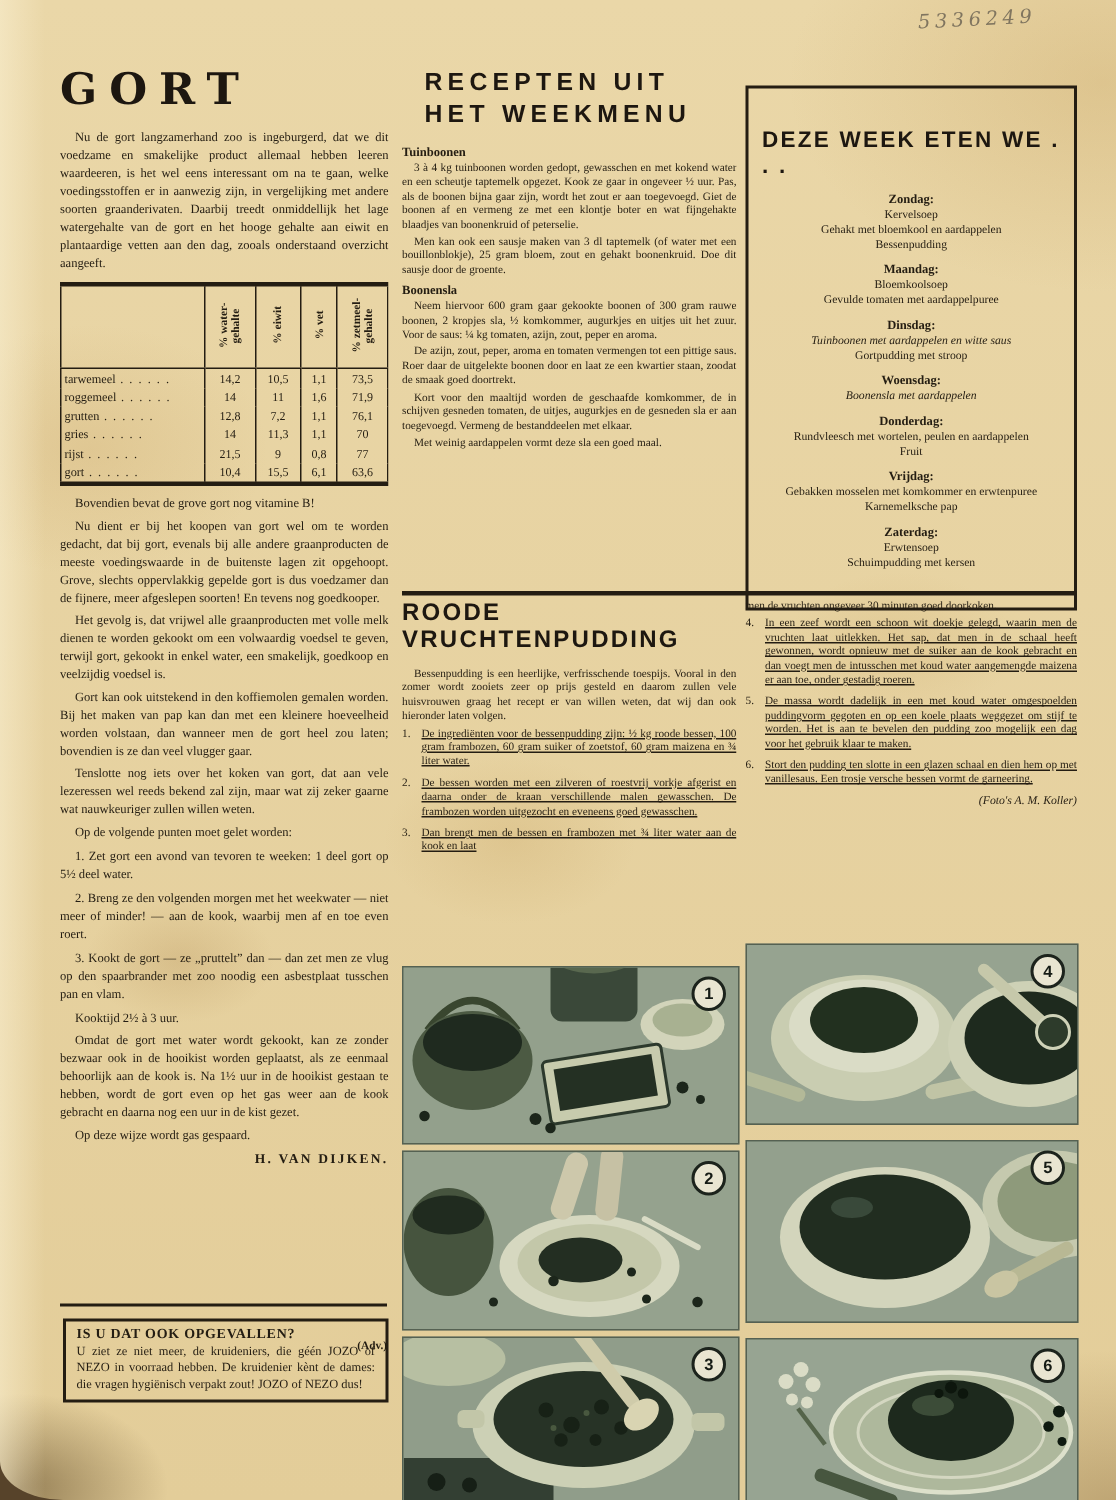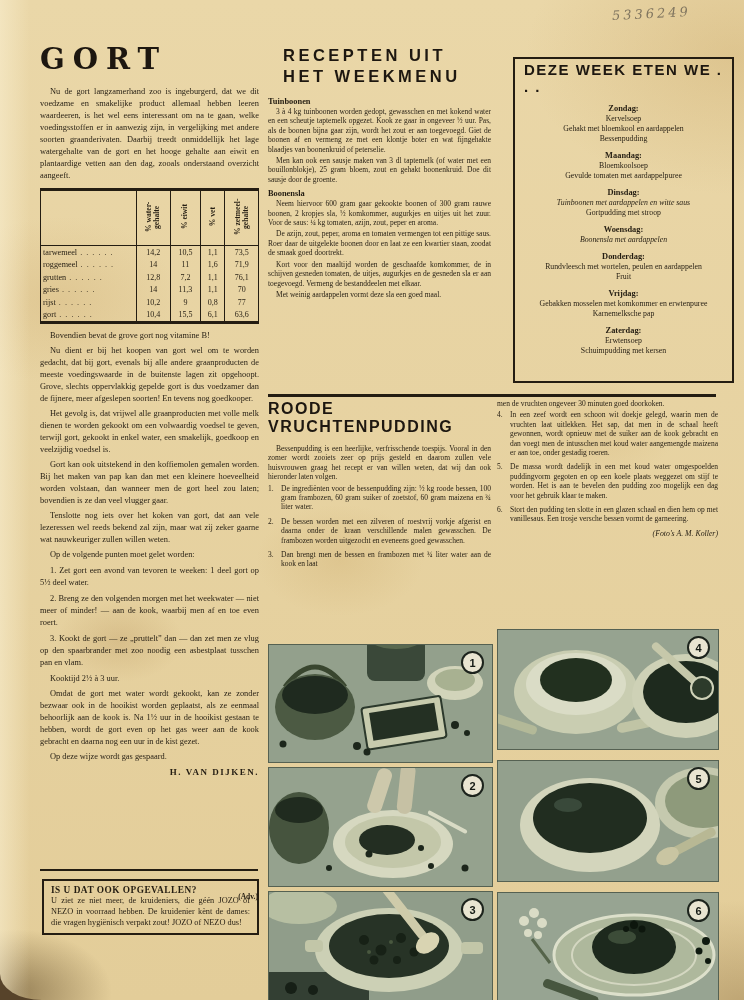--- a/index.html
+++ b/index.html
@@ -48,32 +48,32 @@
   .ad-body{font-size:8.3px;line-height:10.8px;text-align:justify;margin:0;}
   .adv{left:40px;top:892px;width:218px;text-align:right;font-size:7.5px;font-weight:bold;}
   
   .col-mid{left:268px;top:45px;width:223px;height:348px;overflow:hidden;}
   .sans-h{font-family:"Liberation Sans", sans-serif;font-weight:bold;color:#1d1710;}
   .recipes-h{font-size:16.5px;letter-spacing:3.5px;line-height:21px;margin:0 0 10px 15px;}
   .sec-title{font-weight:bold;font-size:8.4px;margin:5px 0 1px 0;}
   .small-p{font-size:7.5px;line-height:9.4px;text-align:justify;text-indent:8px;margin:0 0 2px 0;}
   
   .menu-box{left:497px;top:57px;width:203px;height:316px;border:2px solid #241d12;
-    padding:0 7px 6px 7px;text-align:center;overflow:hidden;margin-left:16px;}
+    padding:24px 7px 6px 7px;text-align:center;overflow:hidden;}
   .menu-title{font-size:15px;letter-spacing:1.5px;text-align:left;margin:2px 0 8px 2px;}
   .day-name{font-weight:bold;font-size:8.4px;margin-top:6px;line-height:11px;}
   .mi{font-size:7.8px;line-height:10px;}
   .it{font-style:italic;}
   
   .pud-title{font-size:16px;letter-spacing:1.5px;margin:0 0 8px 0;}
   .pud-left{left:268px;top:400px;width:223px;height:240px;overflow:hidden;}
   .pud-right{left:497px;top:399px;width:221px;height:228px;overflow:hidden;}
   .step{display:flex;margin:0 0 5px 0;}
   .sn{width:13px;flex:none;font-size:7.5px;line-height:9.4px;}
-  .st{flex:1;font-size:7.5px;line-height:9.4px;text-align:justify;}
+  .st{flex:1;font-size:7.5px;line-height:9.4px;text-align:justify;text-decoration:underline;}
   .credit{text-align:right;font-style:italic;font-size:7.8px;margin-top:2px;}
   
   .photo{position:absolute;overflow:hidden;background:#93a08c;
     border:1px solid rgba(35,45,35,.55);box-shadow:inset 0 0 18px rgba(20,30,20,.25);}
   .photo svg{display:block;width:100%;height:100%;}
   .badge{position:absolute;top:6px;right:8px;width:19px;height:19px;border-radius:50%;
     background:#e9e5d1;border:2px solid #1c231c;color:#151b15;
     font-family:"Liberation Sans", sans-serif;font-weight:bold;font-size:11px;
     display:flex;align-items:center;justify-content:center;}
 </style>
@@ -122,21 +122,21 @@
           </tr>
         <tr>
             <td class="lbl">gries</td>
             <td class="num-cell">14</td>
             <td class="num-cell">11,3</td>
             <td class="num-cell">1,1</td>
             <td class="num-cell">70</td>
           </tr>
         <tr>
             <td class="lbl">rijst</td>
-            <td class="num-cell">10,2</td>
+            <td class="num-cell">21,5</td>
             <td class="num-cell">9</td>
             <td class="num-cell">0,8</td>
             <td class="num-cell">77</td>
           </tr>
         <tr>
             <td class="lbl">gort</td>
             <td class="num-cell">10,4</td>
             <td class="num-cell">15,5</td>
             <td class="num-cell">6,1</td>
             <td class="num-cell">63,6</td>

